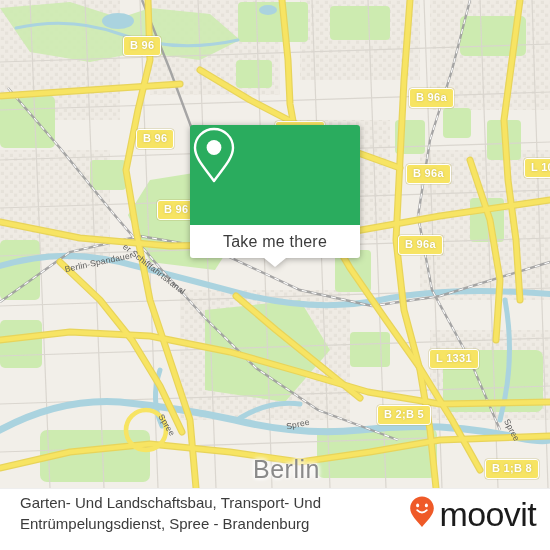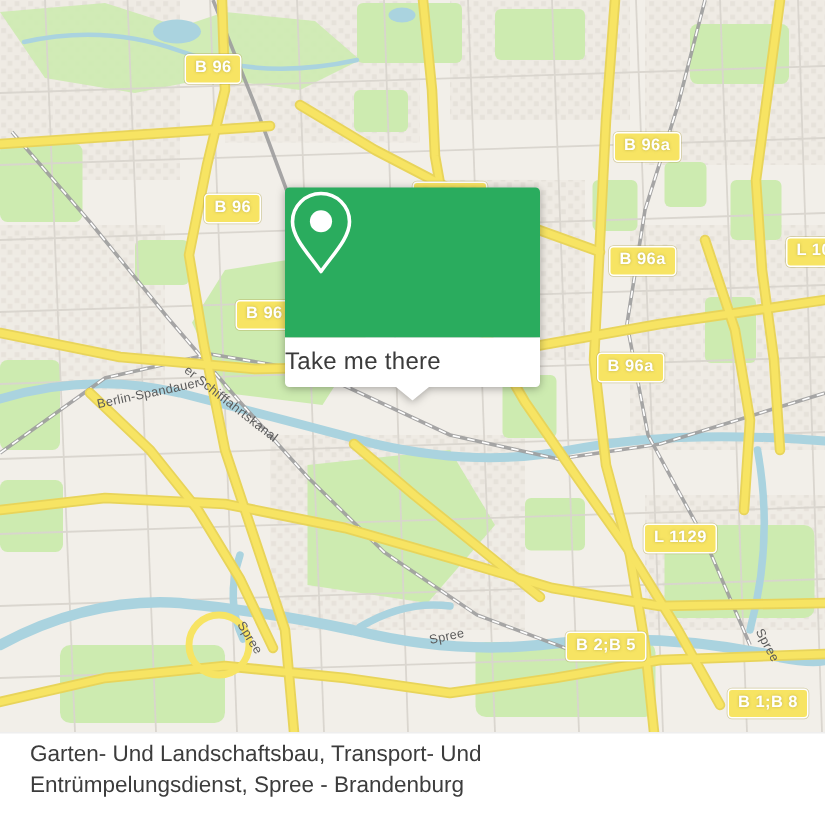--- a/index.html
+++ b/index.html
@@ -69,21 +69,21 @@
   #card-top{
     background:#2aac5e;
     height:100px;
     border-radius:3px 3px 0 0;
     display:flex;align-items:center;justify-content:center;
   }
   #card-bottom{
     background:#ffffff;
     height:33px;
     border-radius:0 0 3px 3px;
-    display:flex;align-items:center;
+    display:flex;align-items:center;justify-content:center;
   }
   #card-bottom span{
     color:#3b3b3b;font-size:16px;letter-spacing:.2px;
   }
   #card-arrow{
     position:absolute;left:50%;margin-left:-11px;top:133px;
     width:0;height:0;
     border-left:11px solid transparent;
     border-right:11px solid transparent;
     border-top:9px solid #ffffff;
@@ -244,30 +244,31 @@
     </svg>
 
     <div class="shield" style="left:123px;top:36px">B 96</div>
     <div class="shield" style="left:136px;top:129px">B 96</div>
     <div class="shield" style="left:157px;top:200px">B 96</div>
     <div class="shield" style="left:409px;top:88px">B 96a</div>
     <div class="shield" style="left:406px;top:164px">B 96a</div>
     <div class="shield" style="left:398px;top:235px">B 96a</div>
     <div class="shield" style="left:275px;top:121px">L 1004</div>
     <div class="shield" style="left:524px;top:158px">L 10</div>
-    <div class="shield" style="left:429px;top:349px">L 1129</div>
-    <div class="shield" style="left:377px;top:421px">B 2;B 5</div>
+    <div class="shield" style="left:429px;top:349px">L 1331</div>
+    <div class="shield" style="left:377px;top:405px">B 2;B 5</div>
     <div class="shield" style="left:485px;top:459px">B 1;B 8</div>
 
     <div class="wlabel" style="left:64px;top:257px;transform:rotate(-12deg)">Berlin-Spandauer</div>
     <div class="wlabel" style="left:116px;top:264px;transform:rotate(38deg)">er Schifffahrtskanal</div>
     <div class="wlabel" style="left:155px;top:420px;transform:rotate(58deg)">Spree</div>
     <div class="wlabel" style="left:286px;top:419px;transform:rotate(-12deg)">Spree</div>
     <div class="wlabel" style="left:500px;top:425px;transform:rotate(62deg)">Spree</div>
 
+    <div class="place-label" style="left:253px;top:455px">Berlin</div>
 
 
     <div id="card">
       <div id="card-top">
         <span>
           <svg width="48" height="60" viewBox="0 0 48 60" aria-hidden="true">
             <path d="M24 4 C13.5 4 5 12.4 5 22.8 C5 33.5 15.5 44 24 56 C32.5 44 43 33.5 43 22.8 C43 12.4 34.5 4 24 4 Z" fill="none" stroke="#ffffff" stroke-width="2.4" stroke-linejoin="round"></path>
             <circle cx="24" cy="22.5" r="7.4" fill="#ffffff"></circle>
           </svg>
         </span>
@@ -278,15 +279,26 @@
       <div id="card-arrow"></div>
     </div>
 
   </div>
 
   <div id="footer">
     <div id="caption">
       <div>Garten- Und Landschaftsbau, Transport- Und</div>
       <div>Entrümpelungsdienst, Spree - Brandenburg</div>
     </div>
+    <div id="brand">
+      <span>
+        <svg width="26" height="33" viewBox="0 0 26 33" aria-hidden="true">
+          <path d="M13 1.5 C6.4 1.5 1.2 6.7 1.2 13.2 C1.2 20 8.2 26 13 32 C17.8 26 24.8 20 24.8 13.2 C24.8 6.7 19.6 1.5 13 1.5 Z" fill="#ef5a28"></path>
+          <ellipse cx="8.6" cy="10.4" rx="1.5" ry="1.9" fill="#ffffff"></ellipse>
+          <ellipse cx="17.4" cy="10.4" rx="1.5" ry="1.9" fill="#ffffff"></ellipse>
+          <path d="M8.2 15.2 Q13 19.8 17.8 15.2" fill="none" stroke="#ffffff" stroke-width="1.8" stroke-linecap="round"></path>
+        </svg>
+      </span>
+      <span id="brand-word">moovit</span>
+    </div>
   </div>
 
 </div>
 
 </body></html>

